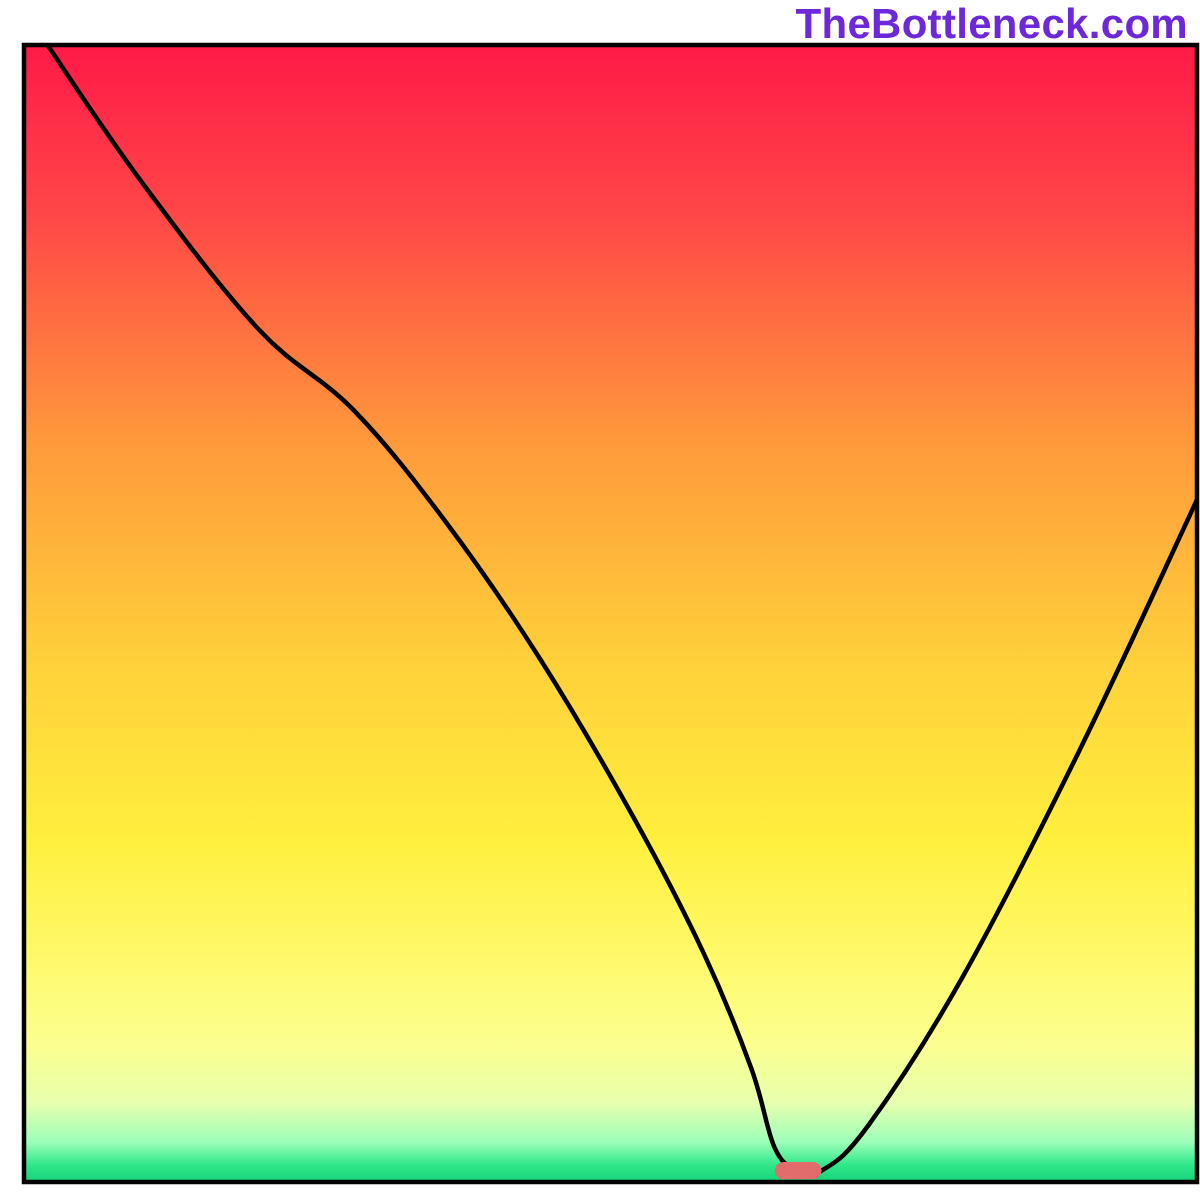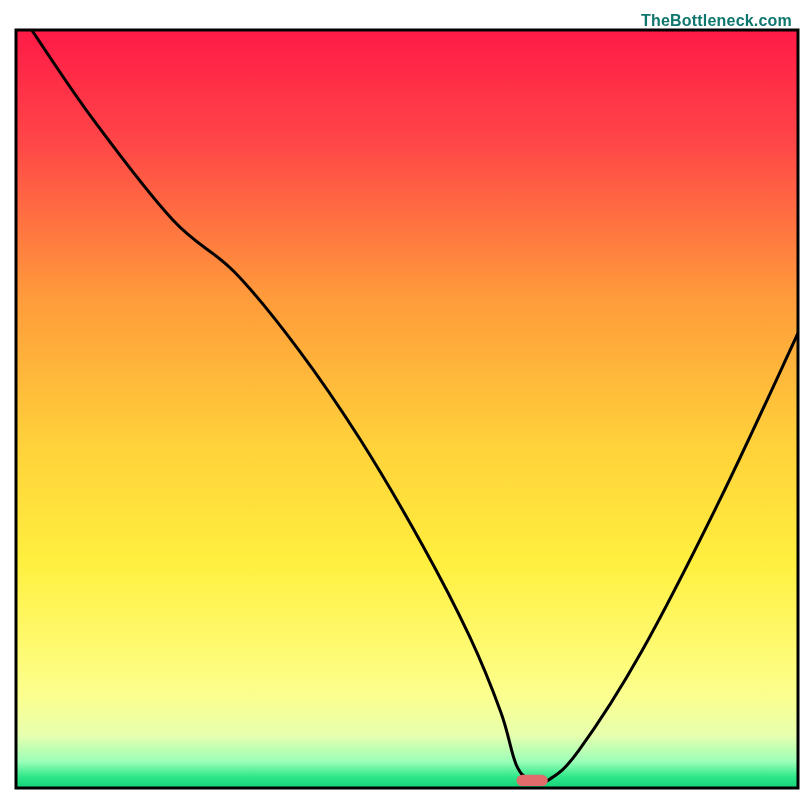--- a/index.html
+++ b/index.html
@@ -13,25 +13,25 @@
   }
   .frame {
     position: absolute;
     left: 0;
     top: 0;
     width: 800px;
     height: 800px;
   }
   .watermark {
     position: absolute;
-    top: 12px;
+    top: 0;
     right: 8px;
-    font-size: 16px;
+    font-size: 28px;
     font-weight: 600;
-    color: #0f766e;
+    color: #6d28d9;
     letter-spacing: 0.2px;
   }
   svg {
     position: absolute;
     left: 0;
     top: 0;
   }
 </style>
 </head>
 <body>

